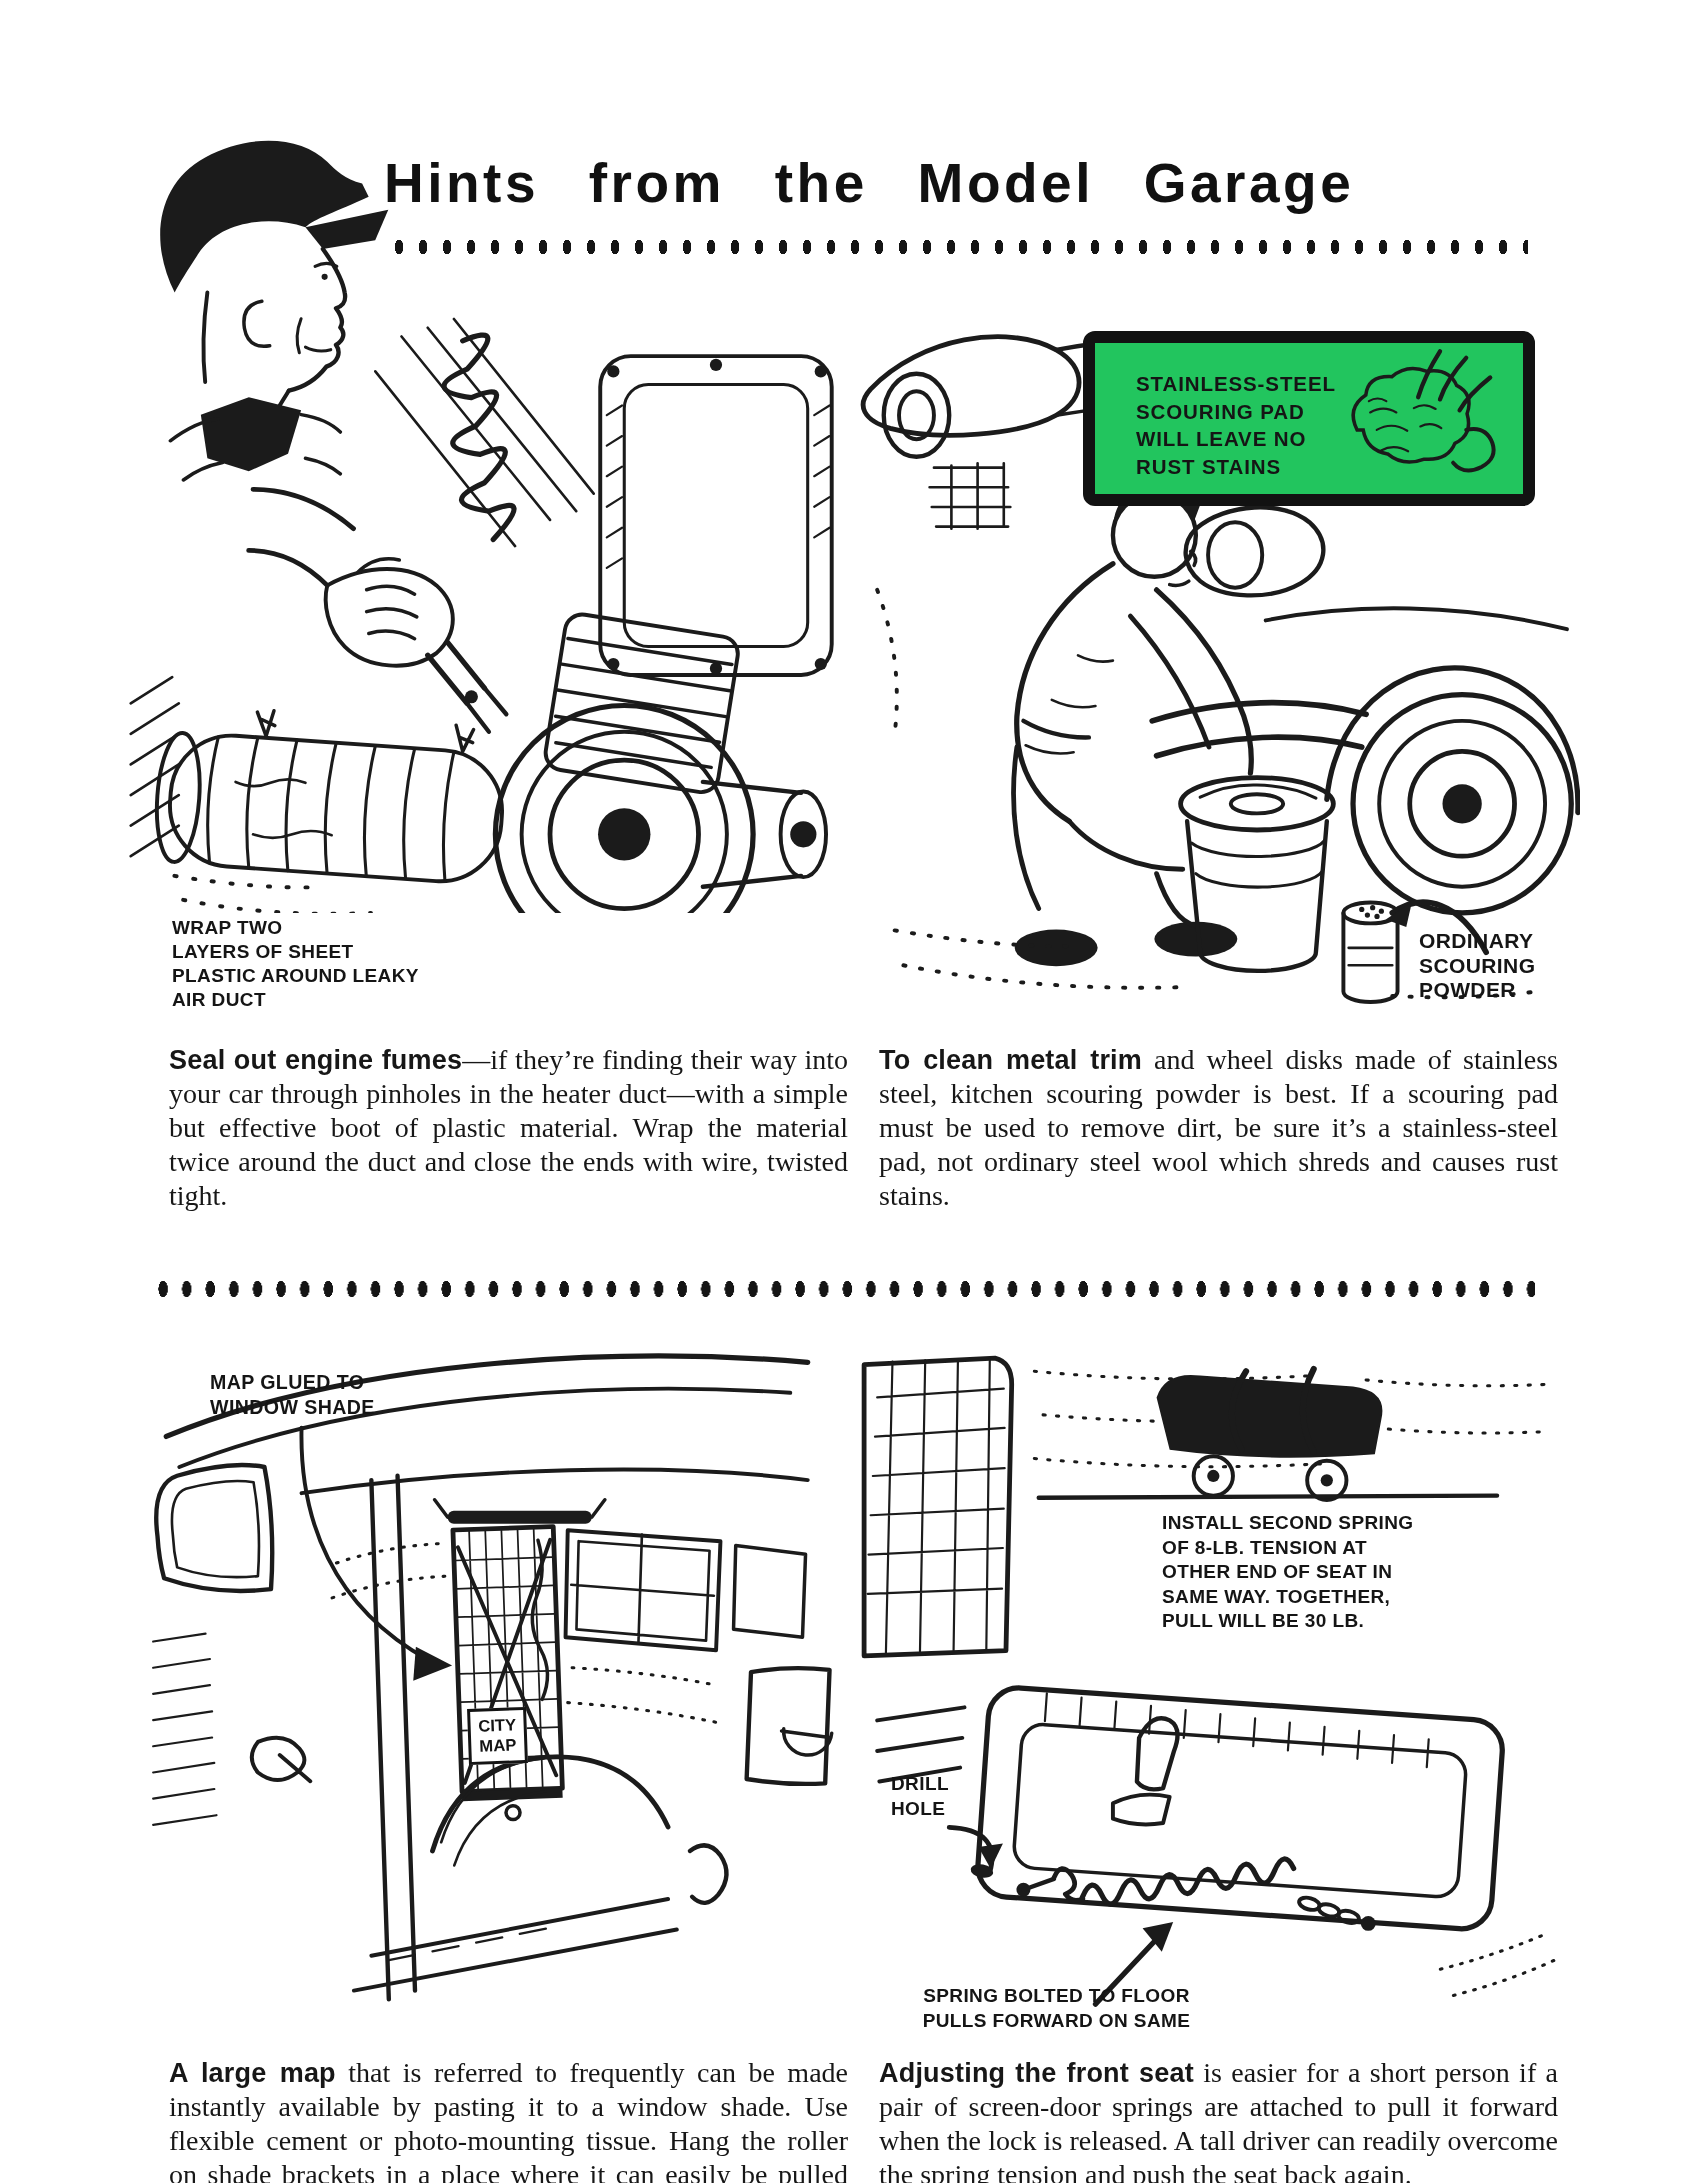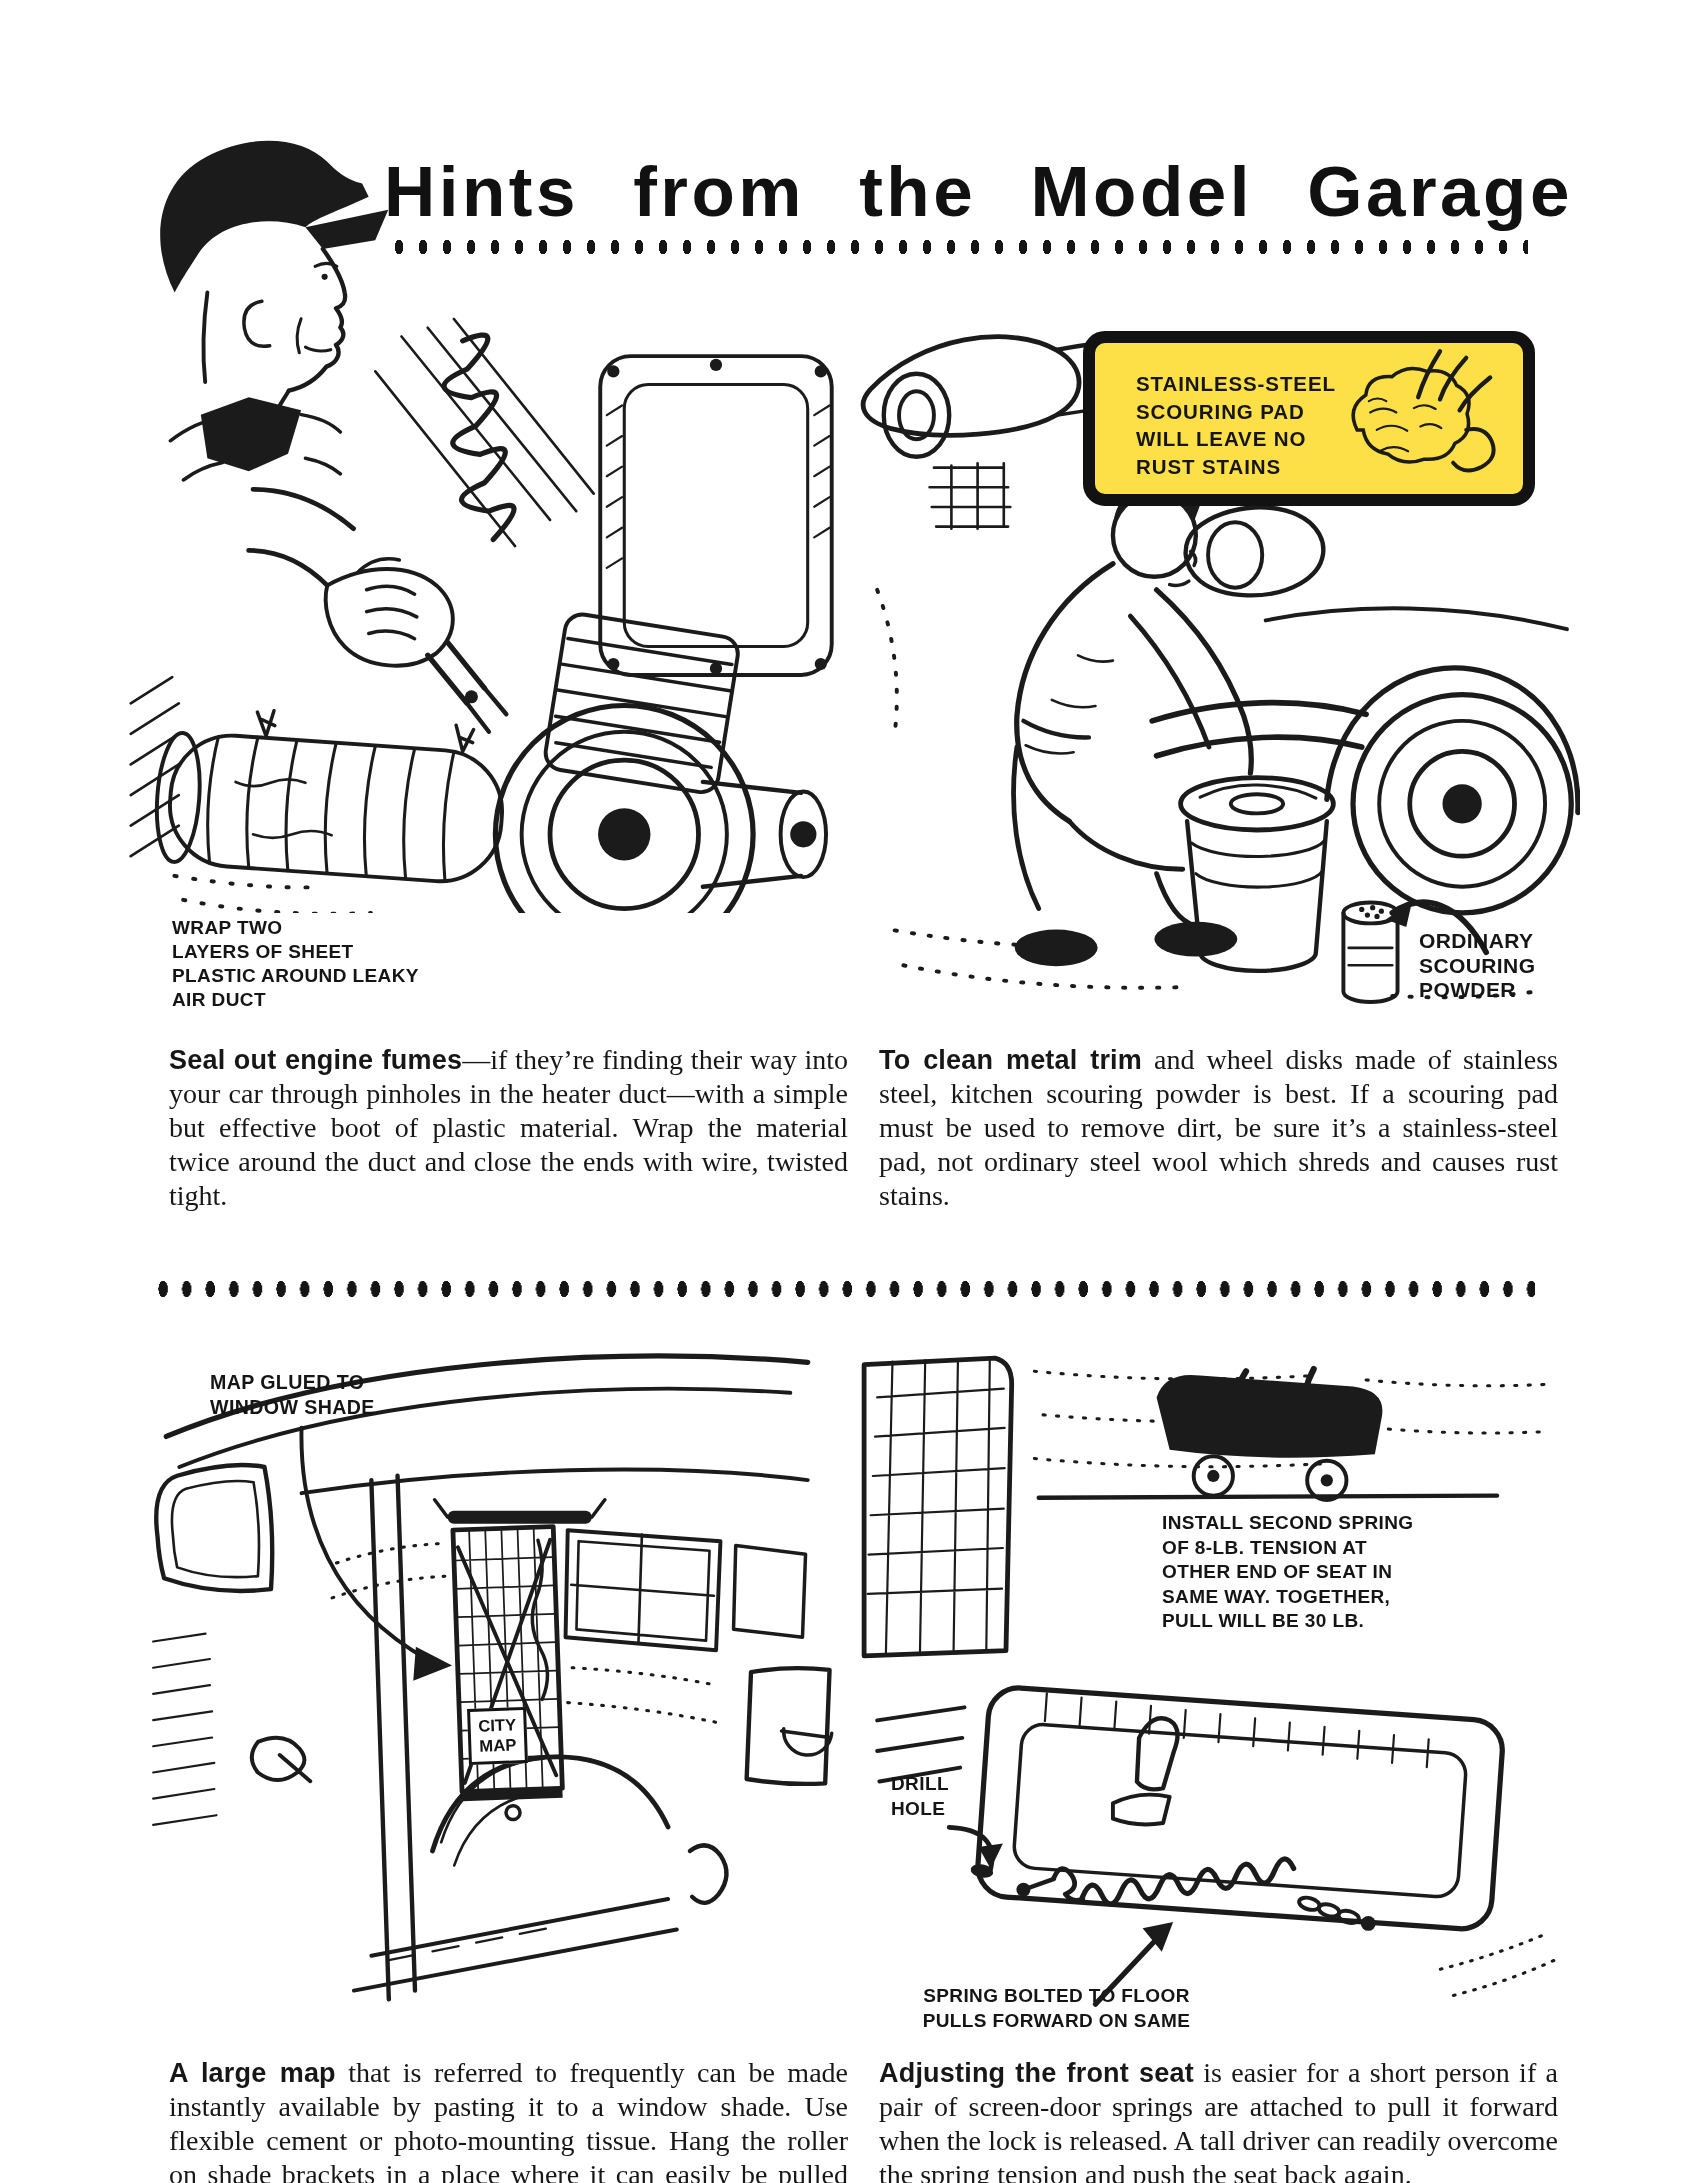--- a/index.html
+++ b/index.html
@@ -4,39 +4,39 @@
 <style>
   html,body{margin:0;padding:0;}
   body{
     width:1703px;height:2489px;position:relative;background:#ffffff;
     font-family:"Liberation Serif","DejaVu Serif",serif;color:#161616;
     overflow:hidden;
   }
   .abs{position:absolute;}
   .title{
     font-family:"Liberation Sans","DejaVu Sans",sans-serif;
-    font-weight:700;font-size:71px;letter-spacing:3.5px;word-spacing:31px;
+    font-weight:700;font-size:55px;letter-spacing:3.5px;word-spacing:31px;
     white-space:nowrap;color:#111;
   }
   .dots{
     background-image:radial-gradient(4.4px 7.4px at 6.1px 50%, #151515 96%, transparent 100%);
     background-size:24px 22px;background-repeat:repeat-x;
   }
   .dots.mid{
     background-image:radial-gradient(4.8px 8.3px at 6.1px 50%, #151515 96%, transparent 100%);
     background-size:23.6px 24px;
   }
   .label{
     font-family:"Liberation Sans","DejaVu Sans",sans-serif;
     font-weight:700;font-size:19.6px;line-height:25px;letter-spacing:0.4px;
     white-space:pre-line;color:#151515;
   }
   .label.center{text-align:center;}
   .callout{
-    border:12.2px solid #121212;border-radius:22px;background:#fde047;
+    border:12.2px solid #121212;border-radius:12px;background:#22c55e;
     box-sizing:border-box;
   }
   .callout-text{
     position:absolute;left:41px;top:27px;
     font-family:"Liberation Sans","DejaVu Sans",sans-serif;
     font-weight:700;font-size:20.5px;line-height:27.5px;letter-spacing:0.9px;
     white-space:pre-line;color:#151515;
   }
   .citymap{
     background:#fff;border:3.9px solid #141414;box-sizing:border-box;

